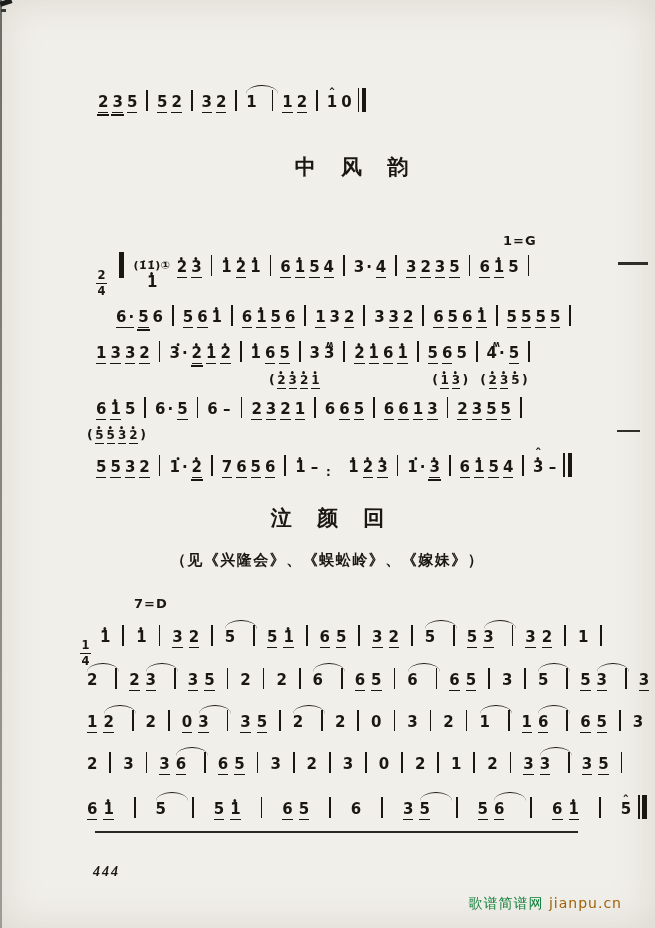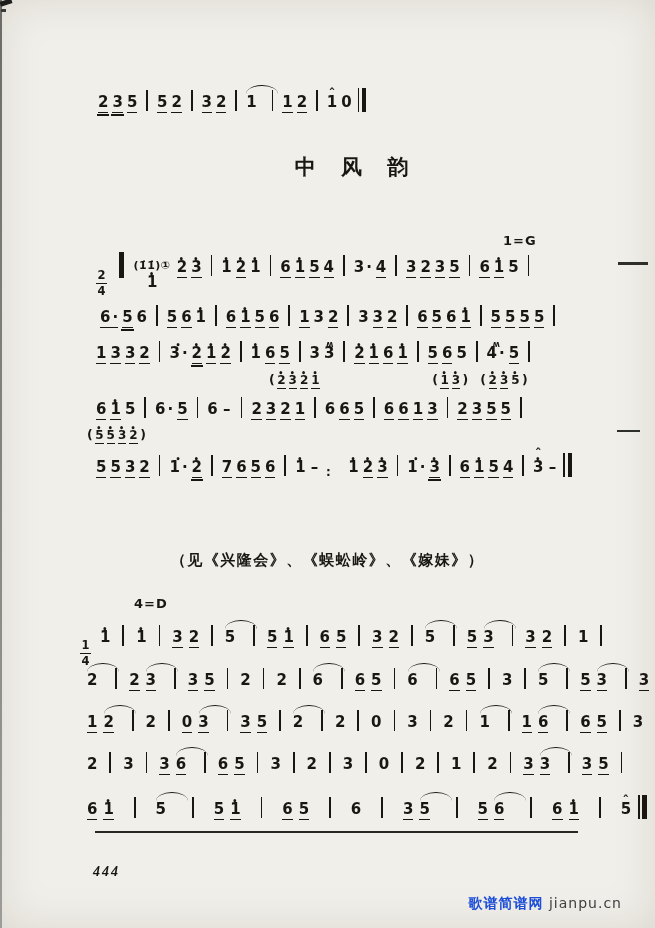--- a/index.html
+++ b/index.html
@@ -53,37 +53,38 @@
   .subtitle{position:absolute;width:100%;left:0;text-align:center;font-size:15px;font-weight:700;letter-spacing:1.5px;}
   .s1{top:190px;} .s2{top:551px;}
   .key{position:absolute;font-size:13px;font-weight:700;letter-spacing:1px;}
   .k1{left:503px;top:233px;} .k2{left:134px;top:596px;}
   .rule{position:absolute;left:95px;top:831px;width:483px;height:2.2px;background:#292723;}
   .footnote{position:absolute;left:112px;top:842px;font-size:12.5px;font-weight:700;letter-spacing:1px;}
   .fn-text{margin-left:16px;}
   .pagenum{position:absolute;left:93px;top:864px;font-size:14px;font-weight:700;font-style:italic;
            letter-spacing:2px;font-family:"Liberation Serif","DejaVu Serif",serif;}
   .watermark{position:absolute;right:33px;top:895px;font-size:14px;letter-spacing:1px;}
-  .wm-name{color:#1d4ed8;font-weight:bold;} .wm-url{color:#404040;}
+  .wm-name{color:#15803d;} .wm-url{color:#a16207;}
 </style>
 </head>
 <body>
 
 <div class="page" id="sheet">
   <div class="edge-left"></div>
   <div class="speck-a"></div>
   <div class="speck-b"></div>
   <div class="dash1"></div>
   <div class="dash2"></div>
 
   <div class="title t1">中 风 韵</div>
   <div class="key k1">1=G</div>
 
+  <div class="title t2">泣 颜 回</div>
   <div class="subtitle s2">（见《兴隆会》、《蜈蚣岭》、《嫁妹》）</div>
-  <div class="key k2">4=D</div>
+  <div class="key k2">7=D</div>
 
   <div class="rule"></div>
   <div class="pagenum">444</div>
   <div class="watermark">
     <span class="wm-name">歌谱简谱网</span>
     <span class="wm-url">jianpu.cn</span>
   </div>
 <div class="mline p1" style="left: 96px; top: 88px;"><span class="note ul ul2">2</span><span class="note ul ul2">3</span><span class="note ul">5</span><span class="bar"></span><span class="note ul">5</span><span class="note ul">2</span><span class="bar"></span><span class="note ul">3</span><span class="note ul">2</span><span class="bar"></span><span class="note">1</span><span class="arc"></span><span class="bar"></span><span class="note ul">1</span><span class="note ul">2</span><span class="bar"></span><span class="note"><i class="abv">
           <i class="hat">ˆ</i>
         </i>1</span><span class="note">0</span><span class="endbar">
@@ -107,21 +108,21 @@
           <i class="odot">•</i>
         </i>1</span><span class="note ul"><i class="abv">
           <i class="odot">•</i>
         </i>2</span><span class="note"><i class="abv">
           <i class="odot">•</i>
         </i>1</span><span class="bar"></span><span class="note ul">6</span><span class="note ul"><i class="abv">
           <i class="odot">•</i>
         </i>1</span><span class="note ul">5</span><span class="note ul">4</span><span class="bar"></span><span class="note">3<i class="aug">·</i></span><span class="note ul">4</span><span class="bar"></span><span class="note ul">3</span><span class="note ul">2</span><span class="note ul">3</span><span class="note ul">5</span><span class="bar"></span><span class="note ul">6</span><span class="note ul"><i class="abv">
           <i class="odot">•</i>
         </i>1</span><span class="note">5</span><span class="bar"></span></div>
-    <div class="mline p1" style="left: 98px; top: 305px;"><span class="note ul">6<i class="aug">·</i></span><span class="note ul ul2">5</span><span class="note">6</span><span class="bar"></span><span class="note ul">5</span><span class="note ul">6</span><span class="note"><i class="abv">
+    <div class="mline p1" style="left: 114px; top: 305px;"><span class="note ul">6<i class="aug">·</i></span><span class="note ul ul2">5</span><span class="note">6</span><span class="bar"></span><span class="note ul">5</span><span class="note ul">6</span><span class="note"><i class="abv">
           <i class="odot">•</i>
         </i>1</span><span class="bar"></span><span class="note ul">6</span><span class="note ul"><i class="abv">
           <i class="odot">•</i>
         </i>1</span><span class="note ul">5</span><span class="note ul">6</span><span class="bar"></span><span class="note ul">1</span><span class="note">3</span><span class="note ul">2</span><span class="bar"></span><span class="note">3</span><span class="note ul">3</span><span class="note ul">2</span><span class="bar"></span><span class="note ul">6</span><span class="note ul">5</span><span class="note ul">6</span><span class="note ul"><i class="abv">
           <i class="odot">•</i>
         </i>1</span><span class="bar"></span><span class="note ul">5</span><span class="note ul">5</span><span class="note ul">5</span><span class="note ul">5</span><span class="bar"></span></div>
     <div class="mline p1" style="left: 94px; top: 341px;"><span class="note ul">1</span><span class="note ul">3</span><span class="note ul">3</span><span class="note ul">2</span><span class="bar"></span><span class="note"><i class="abv">
           <i class="odot">•</i>
         </i>3<i class="aug">·</i></span><span class="note ul ul2"><i class="abv">
           <i class="odot">•</i>

